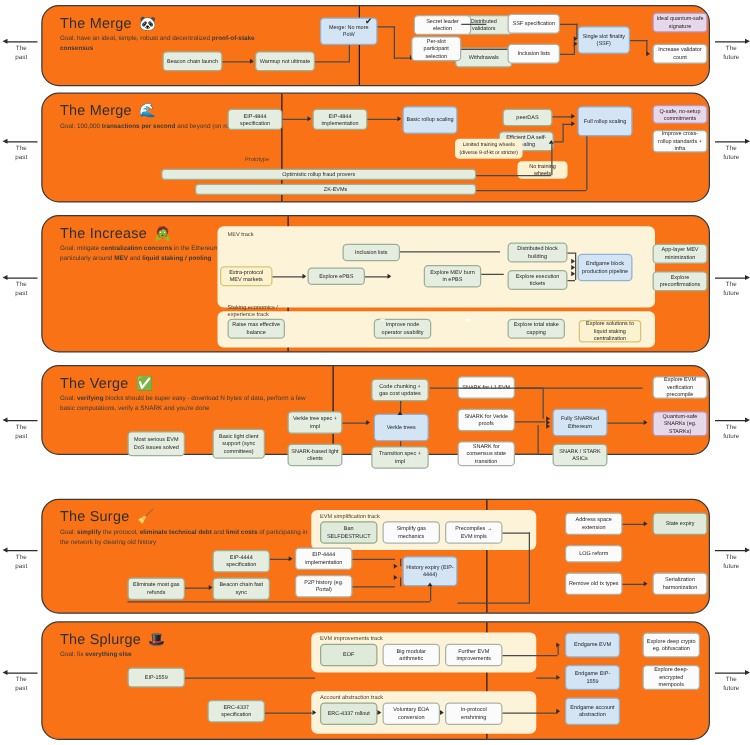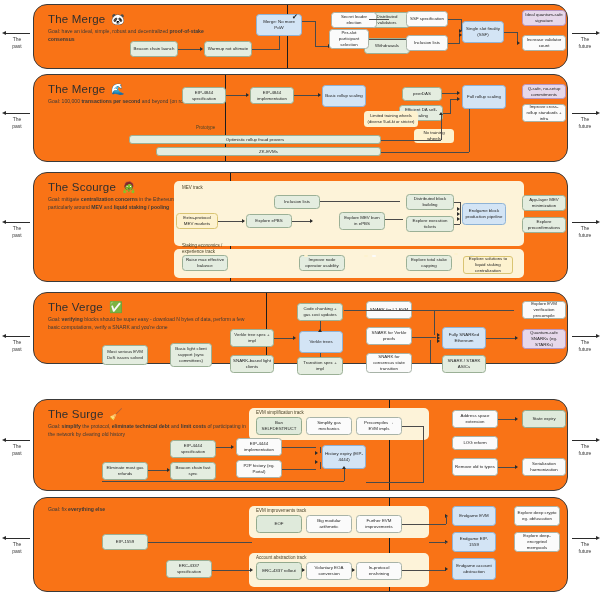--- a/index.html
+++ b/index.html
@@ -254,21 +254,21 @@
   </div>
   <div class="rail rail-right arrow-r" style="top:113px">
     <span class="tick"></span>
     <span>The</span><br>
     <span>future</span>
   </div>
 
   <div class="section" style="top:172px;height:110px">
     <div class="sec-head">
       <div class="sec-title">
-        <span>The Scourge</span>
+        <span>The Increase</span>
         <span class="sec-emoji">🧟</span>
       </div>
       <div class="sec-goal">
         Goal: mitigate <b>centralization concerns</b> in the Ethereum PoS design, particularly around <b>MEV</b> and <b>liquid staking / pooling</b>
       </div>
     </div>
     <div class="divider" style="left:196px"></div>
 
     <div class="track" style="left:140px;top:8px;width:350px;height:65px"></div>
     <div class="track-lbl" style="left:148px;top:12px">MEV track</div>
@@ -445,20 +445,24 @@
     <span>past</span>
   </div>
   <div class="rail rail-right arrow-r" style="top:440px">
     <span class="tick"></span>
     <span>The</span><br>
     <span>future</span>
   </div>
 
   <div class="section" style="top:497px;height:95px">
     <div class="sec-head">
+      <div class="sec-title">
+        <span>The Splurge</span>
+        <span class="sec-emoji">🎩</span>
+      </div>
       <div class="sec-goal">
         Goal: fix <b>everything else</b>
       </div>
     </div>
     <div class="divider" style="left:355px"></div>
 
     <div class="track" style="left:215px;top:8px;width:180px;height:32px"></div>
     <div class="track-lbl" style="left:222px;top:10px">EVM improvements track</div>
     <div class="track" style="left:215px;top:55px;width:180px;height:34px"></div>
     <div class="track-lbl" style="left:222px;top:57px">Account abstraction track</div>

